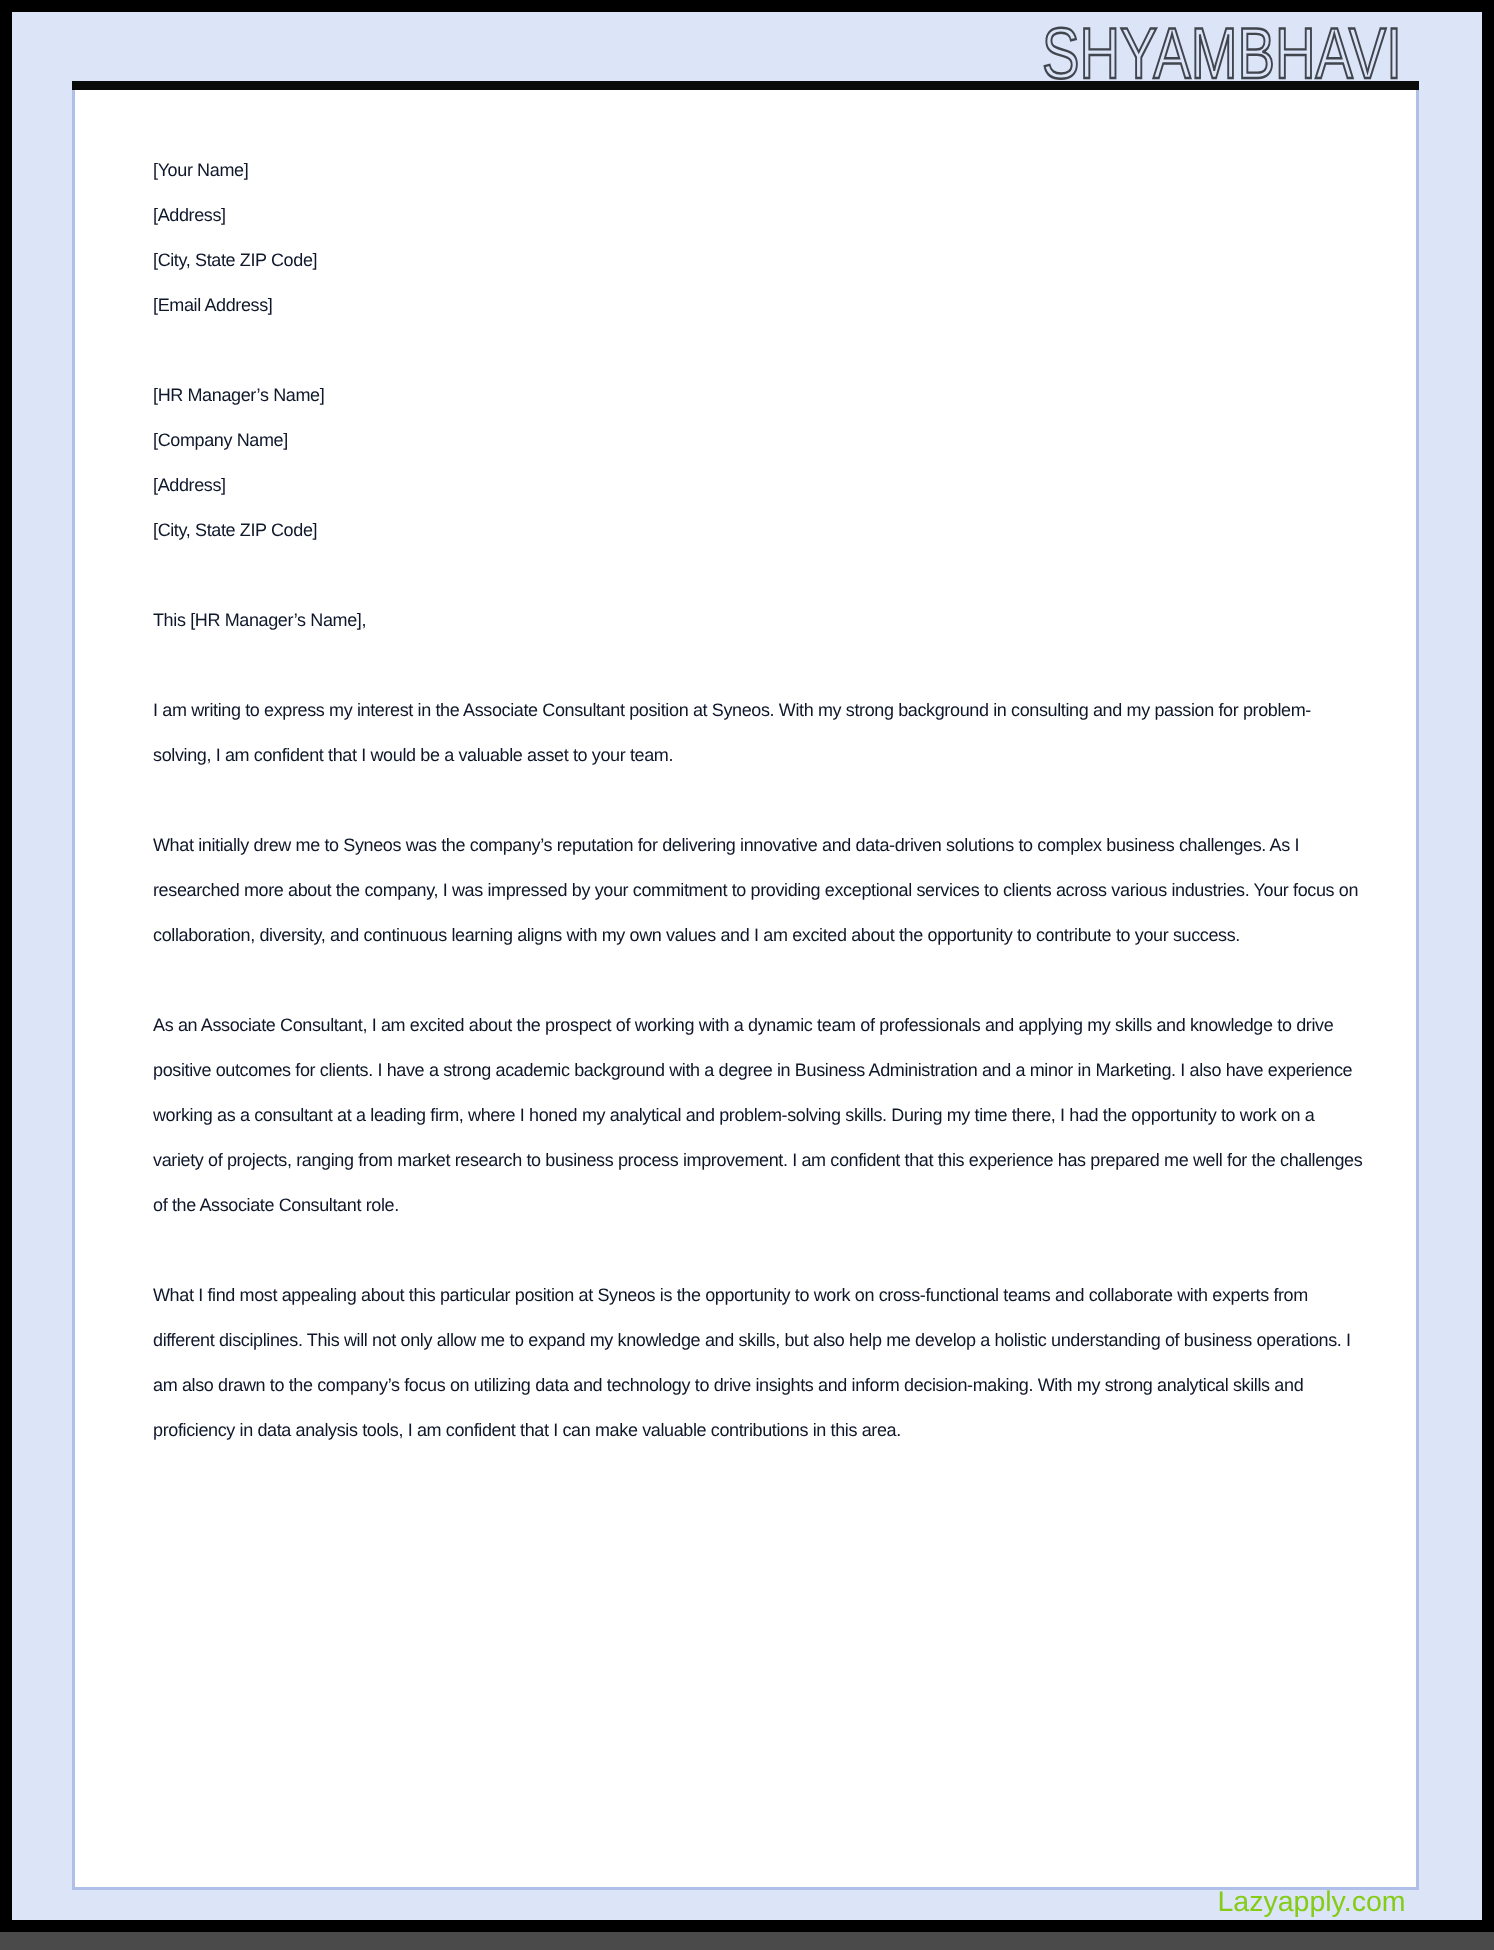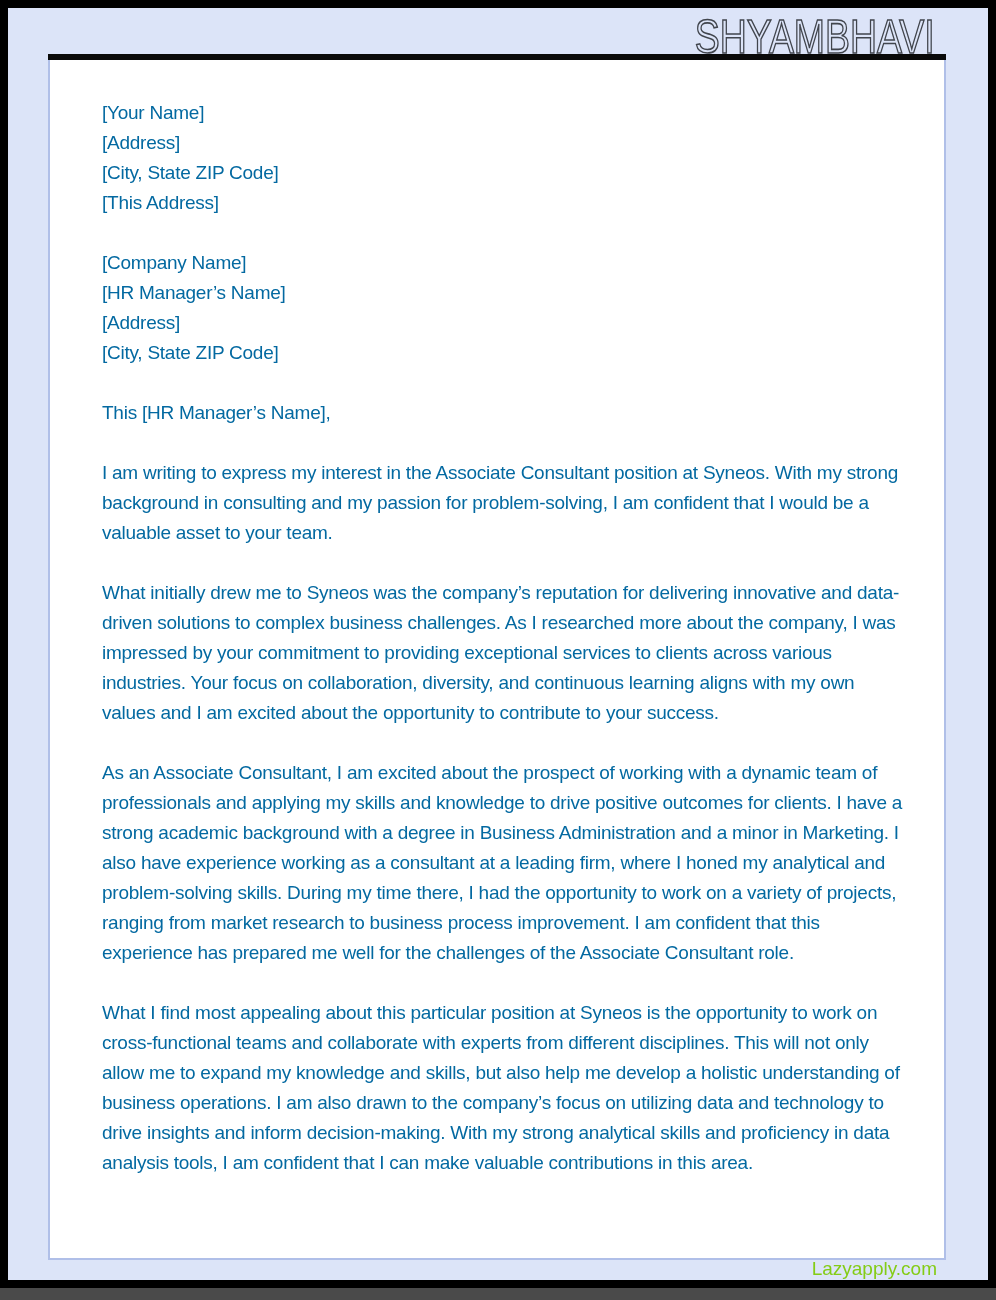--- a/index.html
+++ b/index.html
@@ -53,22 +53,22 @@
     background: #ffffff;
     border-left: 2px solid #b0bfe8;
     border-right: 2px solid #b0bfe8;
     border-bottom: 2px solid #b0bfe8;
     overflow: visible;             
   }
 
   .letter-body {
     padding: 38px 0 0 52px;
     width: 860px;
-    color: #0369a1;
-    font-size: 19px;
+    color: #0f172a;
+    font-size: 12px;
     line-height: 30px;
     letter-spacing: -0.25px;
   }
 
   .address-block { margin-bottom: 30px; }
   .address-line  { height: 30px; }
 
   .salutation { margin-bottom: 30px; height: 30px; }
 
   .letter-paragraph {
@@ -98,26 +98,26 @@
 
   <div class="header-bar"></div>
 
   <div class="document">
     <div class="letter-body">
 
       <div class="address-block">
         <div class="address-line">[Your Name]</div>
         <div class="address-line">[Address]</div>
         <div class="address-line">[City, State ZIP Code]</div>
-        <div class="address-line">[This Address]</div>
+        <div class="address-line">[Email Address]</div>
       </div>
 
       <div class="address-block">
+        <div class="address-line">[HR Manager’s Name]</div>
         <div class="address-line">[Company Name]</div>
-        <div class="address-line">[HR Manager’s Name]</div>
         <div class="address-line">[Address]</div>
         <div class="address-line">[City, State ZIP Code]</div>
       </div>
 
       <div class="salutation">This [HR Manager’s Name],</div>
 
       <p class="letter-paragraph">I am writing to express my interest in the Associate Consultant position at Syneos. With my strong background in consulting and my passion for problem-solving, I am confident that I would be a valuable asset to your team.</p>
       <p class="letter-paragraph">What initially drew me to Syneos was the company’s reputation for delivering innovative and data-driven solutions to complex business challenges. As I researched more about the company, I was impressed by your commitment to providing exceptional services to clients across various industries. Your focus on collaboration, diversity, and continuous learning aligns with my own values and I am excited about the opportunity to contribute to your success.</p>
       <p class="letter-paragraph">As an Associate Consultant, I am excited about the prospect of working with a dynamic team of professionals and applying my skills and knowledge to drive positive outcomes for clients. I have a strong academic background with a degree in Business Administration and a minor in Marketing. I also have experience working as a consultant at a leading firm, where I honed my analytical and problem-solving skills. During my time there, I had the opportunity to work on a variety of projects, ranging from market research to business process improvement. I am confident that this experience has prepared me well for the challenges of the Associate Consultant role.</p>
       <p class="letter-paragraph">What I find most appealing about this particular position at Syneos is the opportunity to work on cross-functional teams and collaborate with experts from different disciplines. This will not only allow me to expand my knowledge and skills, but also help me develop a holistic understanding of business operations. I am also drawn to the company’s focus on utilizing data and technology to drive insights and inform decision-making. With my strong analytical skills and proficiency in data analysis tools, I am confident that I can make valuable contributions in this area.</p>

